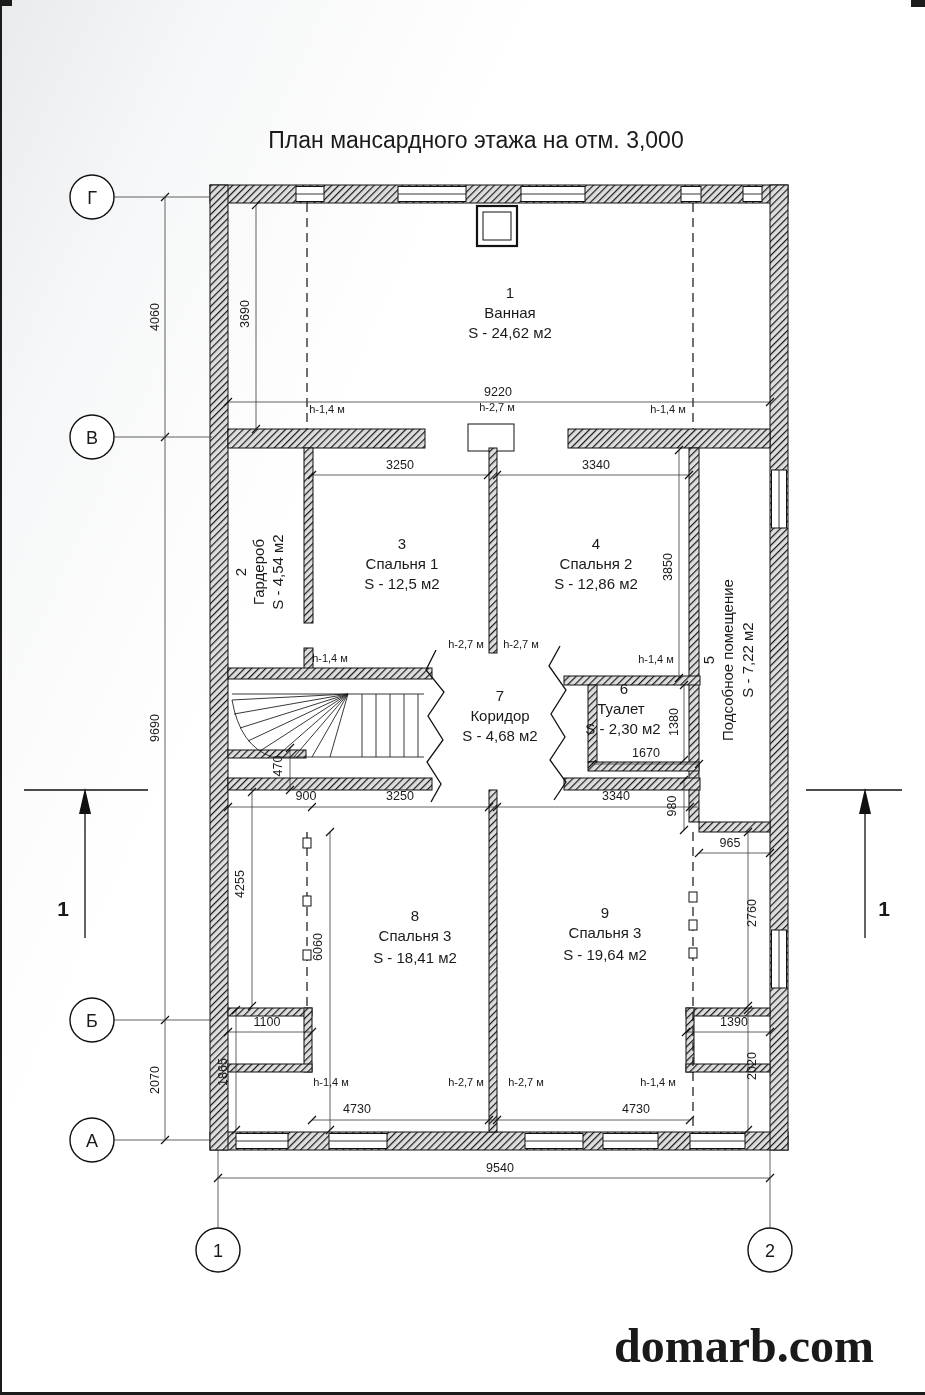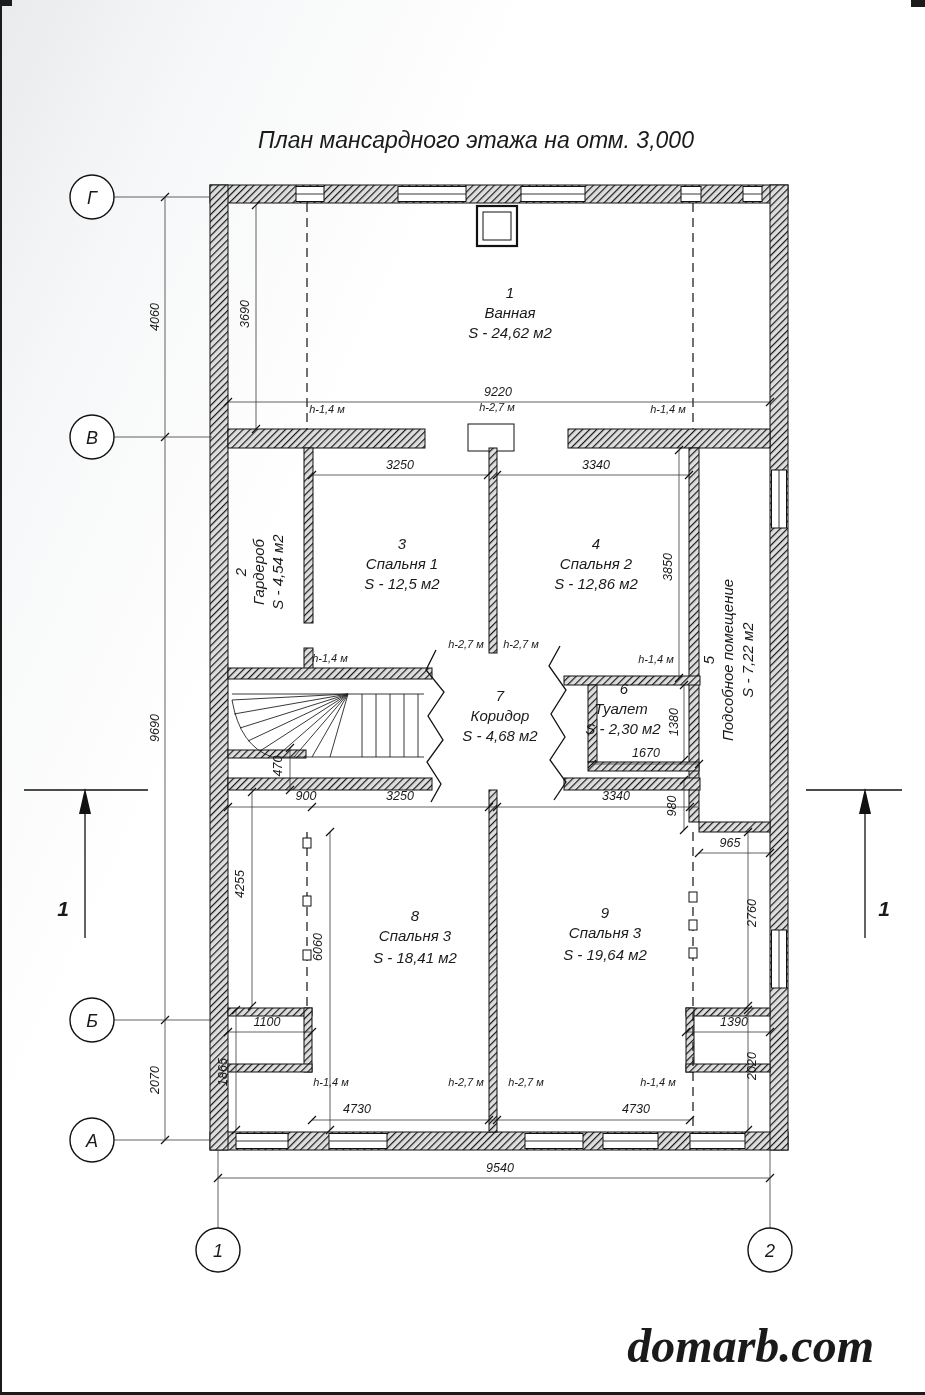--- a/index.html
+++ b/index.html
@@ -1,20 +1,19 @@
 <!DOCTYPE html>
 <html><head>
 <meta charset="utf-8">
 <style>
   html,body{margin:0;padding:0;background:#ffffff;}
   .page{
     position:relative;width:925px;height:1395px;overflow:hidden;
     background:linear-gradient(115deg,#e9eaec 0%,#f6f7f8 14%,#ffffff 34%,#ffffff 100%);
     font-family:"Liberation Sans",sans-serif;
-    font-style:italic;
   }
   svg{position:absolute;left:0;top:0;}
   text{fill:#1a1a1a;font-family:"Liberation Sans",sans-serif;}
   .t-title{font-size:23px;text-anchor:middle;}
   .t-room{font-size:15px;text-anchor:middle;}
   .t-num{font-size:15px;text-anchor:middle;}
   .t-dim{font-size:12.5px;text-anchor:middle;}
   .t-h{font-size:11px;text-anchor:middle;}
   .t-axis{font-size:18px;text-anchor:middle;}
   .t-sec{font-size:21px;text-anchor:middle;font-weight:bold;}

